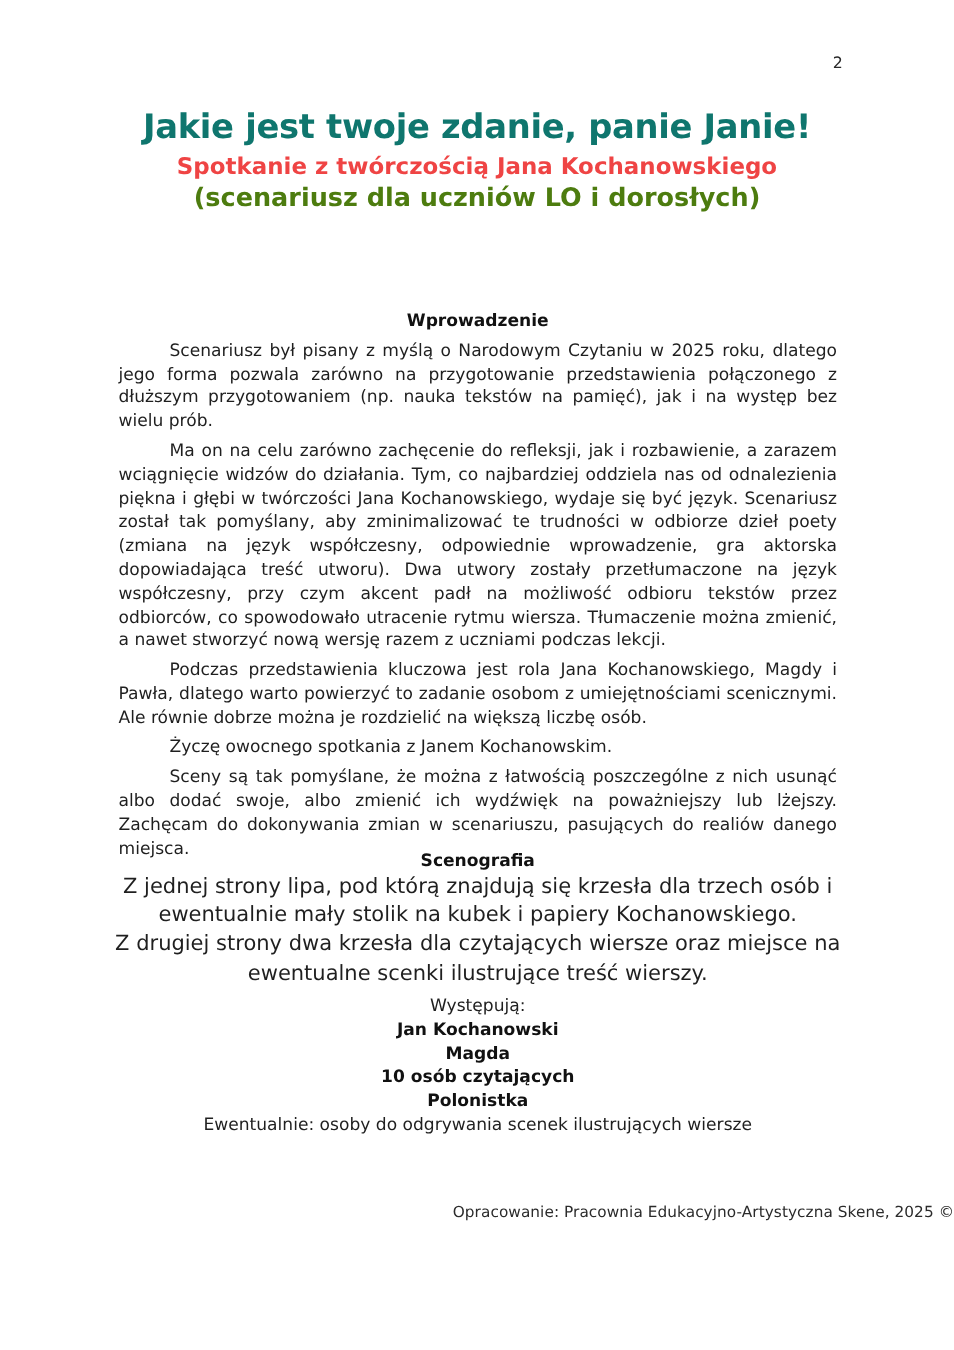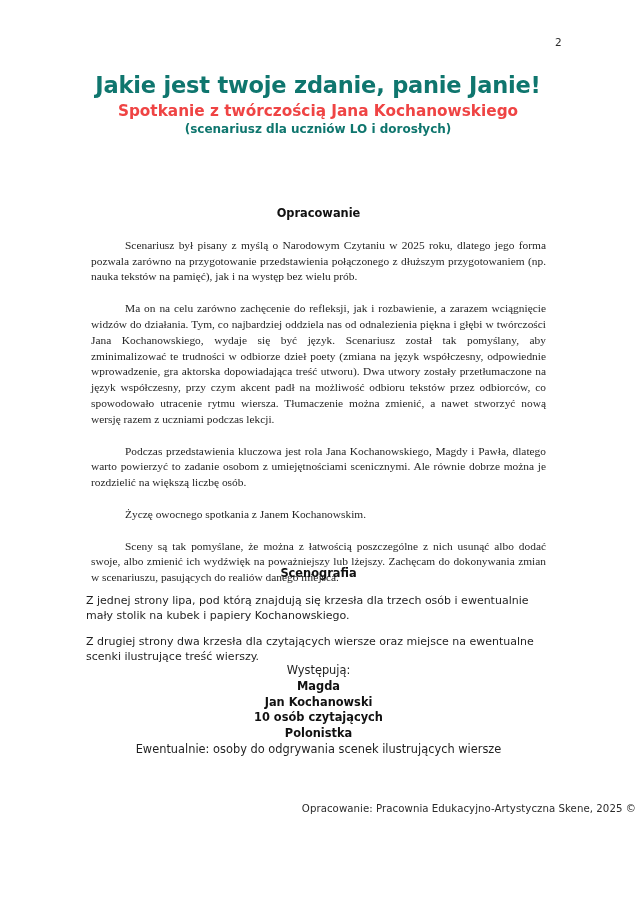--- a/index.html
+++ b/index.html
@@ -51,61 +51,60 @@
     margin: 0;
   }
   .doc-subtitle-1 {
     font-size: 15.3px;
     font-weight: bold;
     line-height: 1.22;
     margin: 4px 0 0 0;
     color: #ef4444;
   }
   .doc-subtitle-2 {
-    font-size: 12px;
+    font-size: 17px;
     font-weight: bold;
     line-height: 1.22;
     margin: 1px 0 0 0;
-    color: #0f766e;
+    color: #4d7c0f;
   }
 
   
   .body-col {
     position: absolute;
     left: 75px;
     width: 487px;
   }
 
   .section-heading {
     text-align: center;
     font-size: 11.4px;
     font-weight: bold;
     line-height: 1.38;
     color: #111111;
     margin: 0;
   }
 
   p.para {
-    margin: 16px;
+    margin: 4px;
     font-size: 11.4px;
     line-height: 1.385;
     text-align: justify;
     text-justify: inter-word;
     color: #1f1f1f;
     hyphens: manual;
-    font-family: Liberation Serif, serif;
   }
   p.para.indent {
     text-indent: 34px;
   }
   p.flow {
-    margin: 11px;
-    font-size: 11px;
+    margin: 0;
+    font-size: 14px;
     line-height: 1.385;
-    text-align: left;
+    text-align: center;
     color: #1f1f1f;
   }
 
   
   #intro-section { top: 206px; }
 
   
   #scenography-section { top: 566px; }
 
   
@@ -146,38 +145,38 @@
 
   <div class="page-number">2</div>
 
   <div class="title-block">
     <h1 class="doc-title">Jakie jest twoje zdanie, panie Janie!</h1>
     <div class="doc-subtitle-1">Spotkanie z twórczością Jana Kochanowskiego</div>
     <div class="doc-subtitle-2">(scenariusz dla uczniów LO i dorosłych)</div>
   </div>
 
   <section class="body-col" id="intro-section">
-    <div class="section-heading">Opracowanie</div>
+    <div class="section-heading">Wprowadzenie</div>
     <p class="para indent">Scenariusz był pisany z myślą o Narodowym Czytaniu w 2025 roku, dlatego jego forma pozwala zarówno na przygotowanie przedstawienia połączonego z dłuższym przygotowaniem (np. nauka tekstów na pamięć), jak i na występ bez wielu prób.</p>
     <p class="para indent">Ma on na celu zarówno zachęcenie do refleksji, jak i rozbawienie, a zarazem wciągnięcie widzów do działania. Tym, co najbardziej oddziela nas od odnalezienia piękna i głębi w twórczości Jana Kochanowskiego, wydaje się być język. Scenariusz został tak pomyślany, aby zminimalizować te trudności w odbiorze dzieł poety (zmiana na język współczesny, odpowiednie wprowadzenie, gra aktorska dopowiadająca treść utworu). Dwa utwory zostały przetłumaczone na język współczesny, przy czym akcent padł na możliwość odbioru tekstów przez odbiorców, co spowodowało utracenie rytmu wiersza. Tłumaczenie można zmienić, a nawet stworzyć nową wersję razem z uczniami podczas lekcji.</p>
     <p class="para indent">Podczas przedstawienia kluczowa jest rola Jana Kochanowskiego, Magdy i Pawła, dlatego warto powierzyć to zadanie osobom z umiejętnościami scenicznymi. Ale równie dobrze można je rozdzielić na większą liczbę osób.</p>
     <p class="para indent">Życzę owocnego spotkania z Janem Kochanowskim.</p>
     <p class="para indent">Sceny są tak pomyślane, że można z łatwością poszczególne z nich usunąć albo dodać swoje, albo zmienić ich wydźwięk na poważniejszy lub lżejszy. Zachęcam do dokonywania zmian w scenariuszu, pasujących do realiów danego miejsca.</p>
   </section>
 
   <section class="body-col" id="scenography-section">
     <div class="section-heading">Scenografia</div>
     <p class="flow">Z jednej strony lipa, pod którą znajdują się krzesła dla trzech osób i ewentualnie mały stolik na kubek i papiery Kochanowskiego.</p>
     <p class="flow">Z drugiej strony dwa krzesła dla czytających wiersze oraz miejsce na ewentualne scenki ilustrujące treść wierszy.</p>
   </section>
 
   <section class="body-col" id="cast-section">
     <div class="cast-intro">Występują:</div>
+    <div class="cast-item">Jan Kochanowski</div>
     <div class="cast-item">Magda</div>
-    <div class="cast-item">Jan Kochanowski</div>
     <div class="cast-item">10 osób czytających</div>
     <div class="cast-item">Polonistka</div>
     <div class="cast-note">Ewentualnie: osoby do odgrywania scenek ilustrujących wiersze</div>
   </section>
 
   <div class="footer">Opracowanie: Pracownia Edukacyjno-Artystyczna Skene, 2025 ©</div>
 
 </div>
 
 </body></html>

